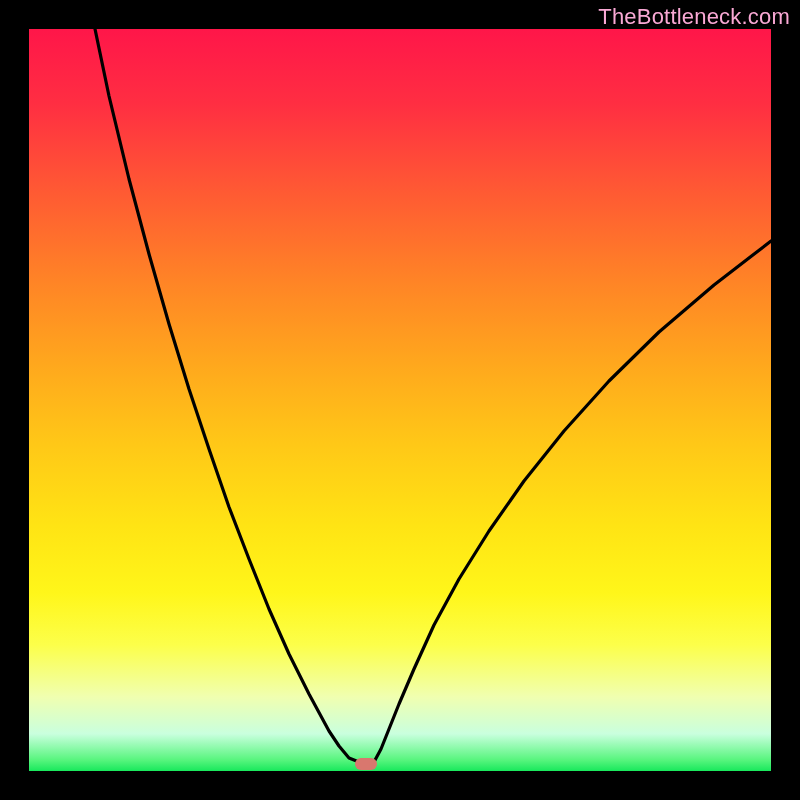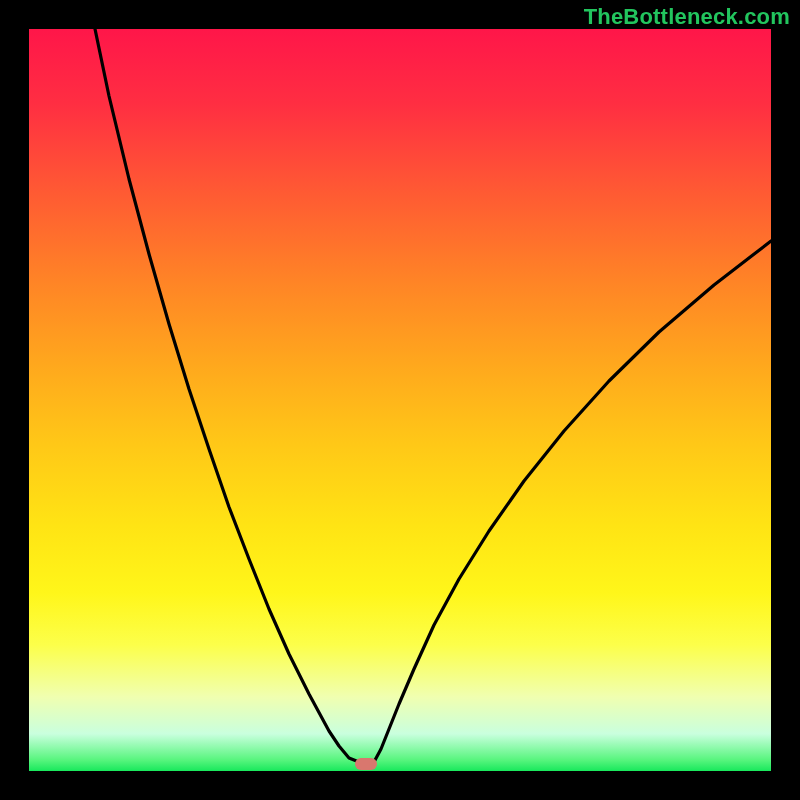--- a/index.html
+++ b/index.html
@@ -14,23 +14,23 @@
   .frame {
     position: relative;
     width: 800px;
     height: 800px;
     background: #000;
   }
   .watermark {
     position: absolute;
     top: 4px;
     right: 10px;
-    color: #22c55e;
+    color: #f9a8d4;
     font-size: 22px;
-    font-weight: 700;
+    font-weight: 400;
     letter-spacing: 0.2px;
     user-select: none;
     z-index: 10;
   }
   .plot-area {
     position: absolute;
     left: 29px;
     top: 29px;
     width: 742px;
     height: 742px;

